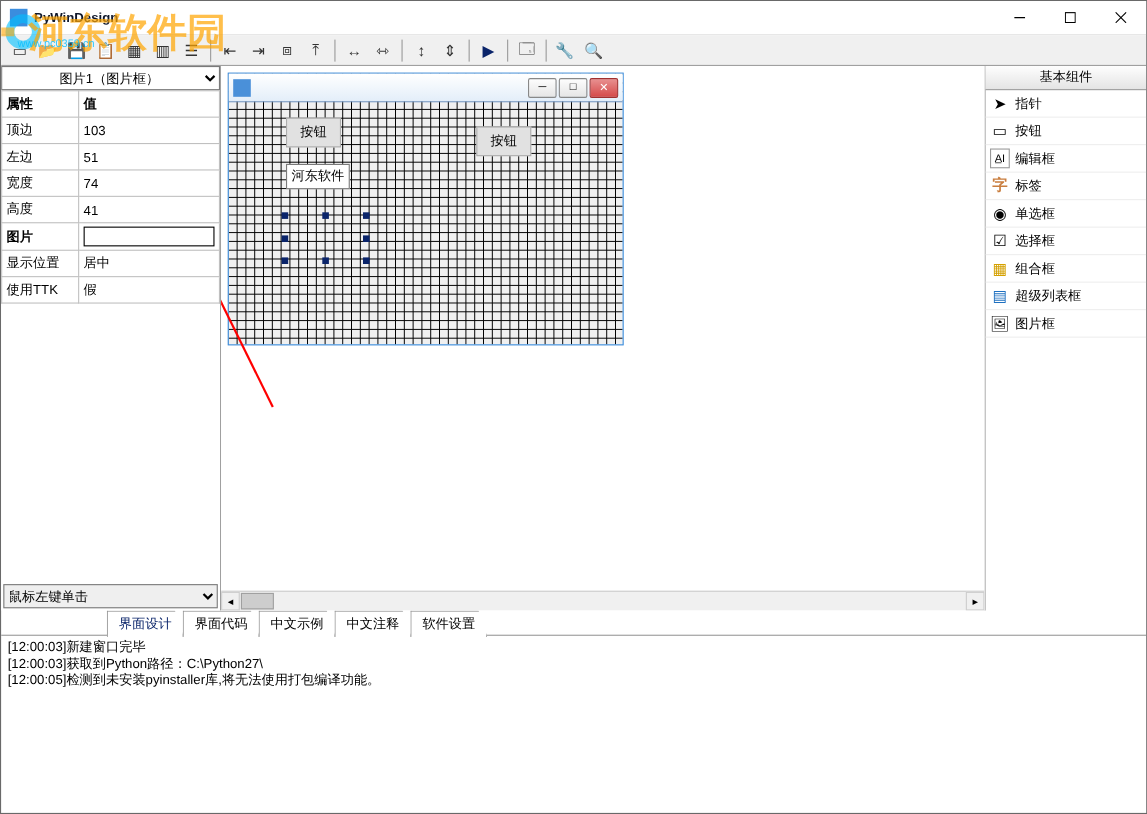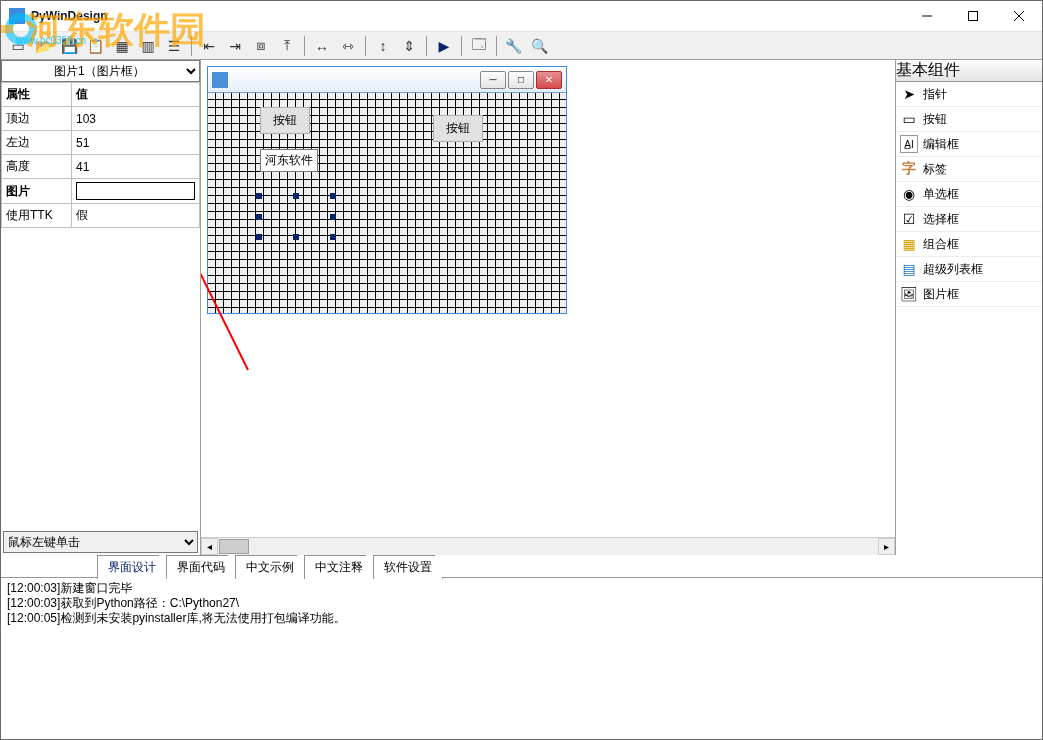--- a/index.html
+++ b/index.html
@@ -54,21 +54,21 @@
 .df-body { position: relative; height: calc(100% - 26px); }
 .df-button { position: absolute; padding: 4px 12px; background: #e1e1e1; border: 1px solid #adadad; font-size: 12px; }
 .df-entry { position: absolute; padding: 2px 4px; background: #fff; border: 1px solid #7a7a7a; font-size: 12px; width: 58px; }
 .sel-handle { position: absolute; width: 6px; height: 6px; background: #0a246a; }
 
 
 .red-arrow { position: absolute; pointer-events: none; z-index: 9; }
 
 
 .right-panel { width: 147px; border-left: 1px solid #a0a0a0; display: flex; flex-direction: column; }
-.rp-header { height: 22px; background: linear-gradient(#fefefe,#e4e4e4); border-bottom: 1px solid #999; line-height: 20px; font-size: 16px; }
+.rp-header { height: 22px; background: linear-gradient(#fefefe,#e4e4e4); border-bottom: 1px solid #999; text-align: center; line-height: 20px; font-size: 12px; }
 .rp-item { height: 25px; display: flex; align-items: center; padding-left: 4px; border-bottom: 1px solid #eee; cursor: pointer; }
 .rp-item .ci { width: 18px; height: 18px; margin-right: 5px; display: flex; align-items: center; justify-content: center; font-size: 14px; }
 
 
 .tabs-row { display: flex; height: 22px; padding-left: 96px; align-items: flex-start; border-bottom: 1px solid transparent;}
 .tab { position: relative; padding: 3px 10px 3px 10px; border: 1px solid #919191; border-top-left-radius: 0; border-bottom: none; margin-right: -1px; background: #fff; font-size: 12px; border-top: 1px solid #919191; clip-path: polygon(0 0, calc(100% - 8px) 0, 100% 100%, 0 100%);}
 .tab.active { color: #0a246a; z-index: 2; background: #fff; }
 
 
 .log-panel { height: 154px; border-top: 1px solid #999; padding: 3px 6px; font-family: SimSun, monospace; font-size: 12px; line-height: 15px; overflow: auto; }
@@ -150,26 +150,34 @@
       </tr>
       <tr>
             <td>顶边</td>
             <td>103</td>
           </tr>
       <tr>
             <td>左边</td>
             <td>51</td>
           </tr>
       <tr>
+            <td>宽度</td>
+            <td>74</td>
+          </tr>
+      <tr>
             <td>高度</td>
             <td>41</td>
           </tr>
       <tr>
             <td class="bold">图片</td>
             <td><input class="val-input" value="" style=""></td>
+          </tr>
+      <tr>
+            <td>显示位置</td>
+            <td>居中</td>
           </tr>
       <tr>
             <td>使用TTK</td>
             <td>假</td>
           </tr>
     </tbody>
       </table>
     <div class="lp-bottom">
       <select>
         <option>鼠标左键单击</option>

